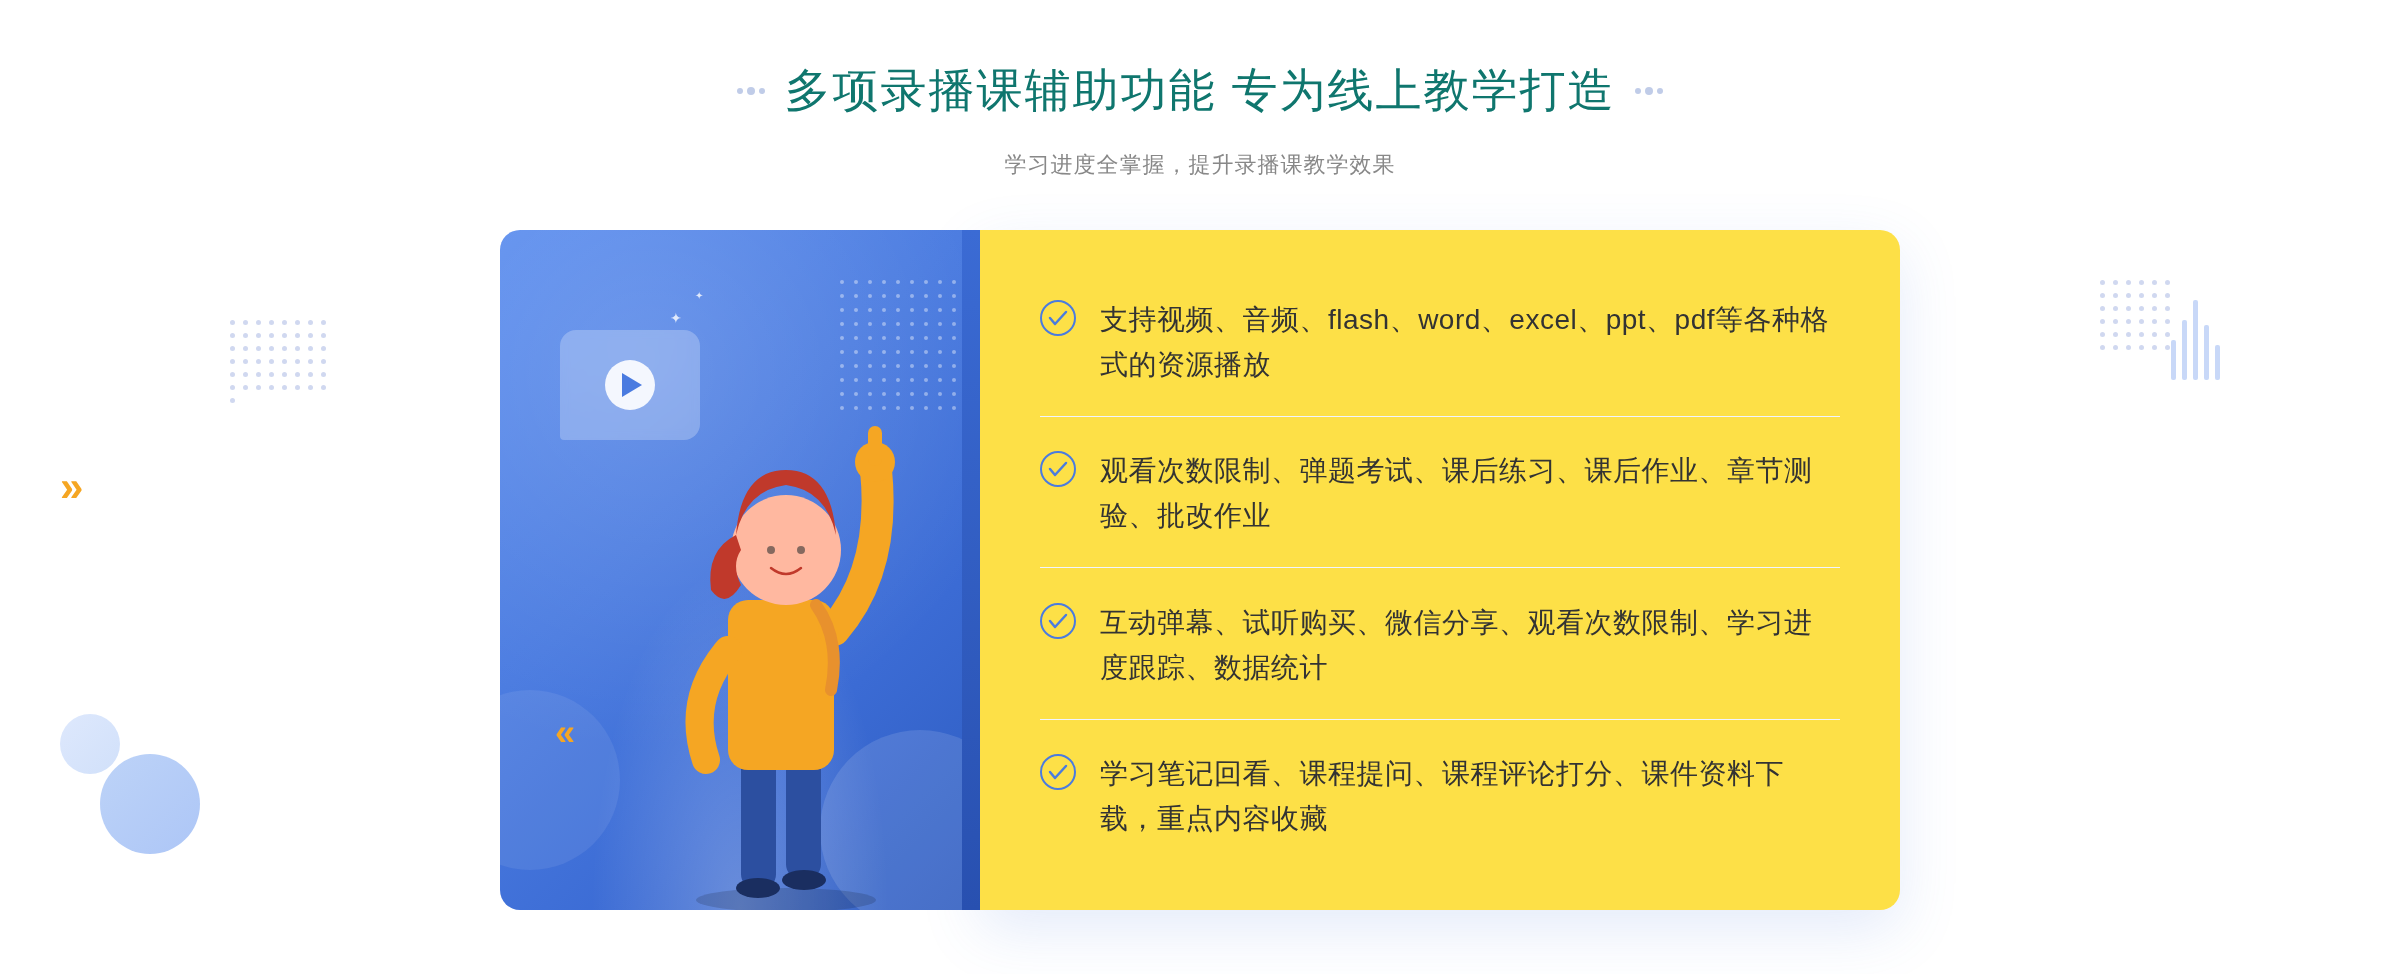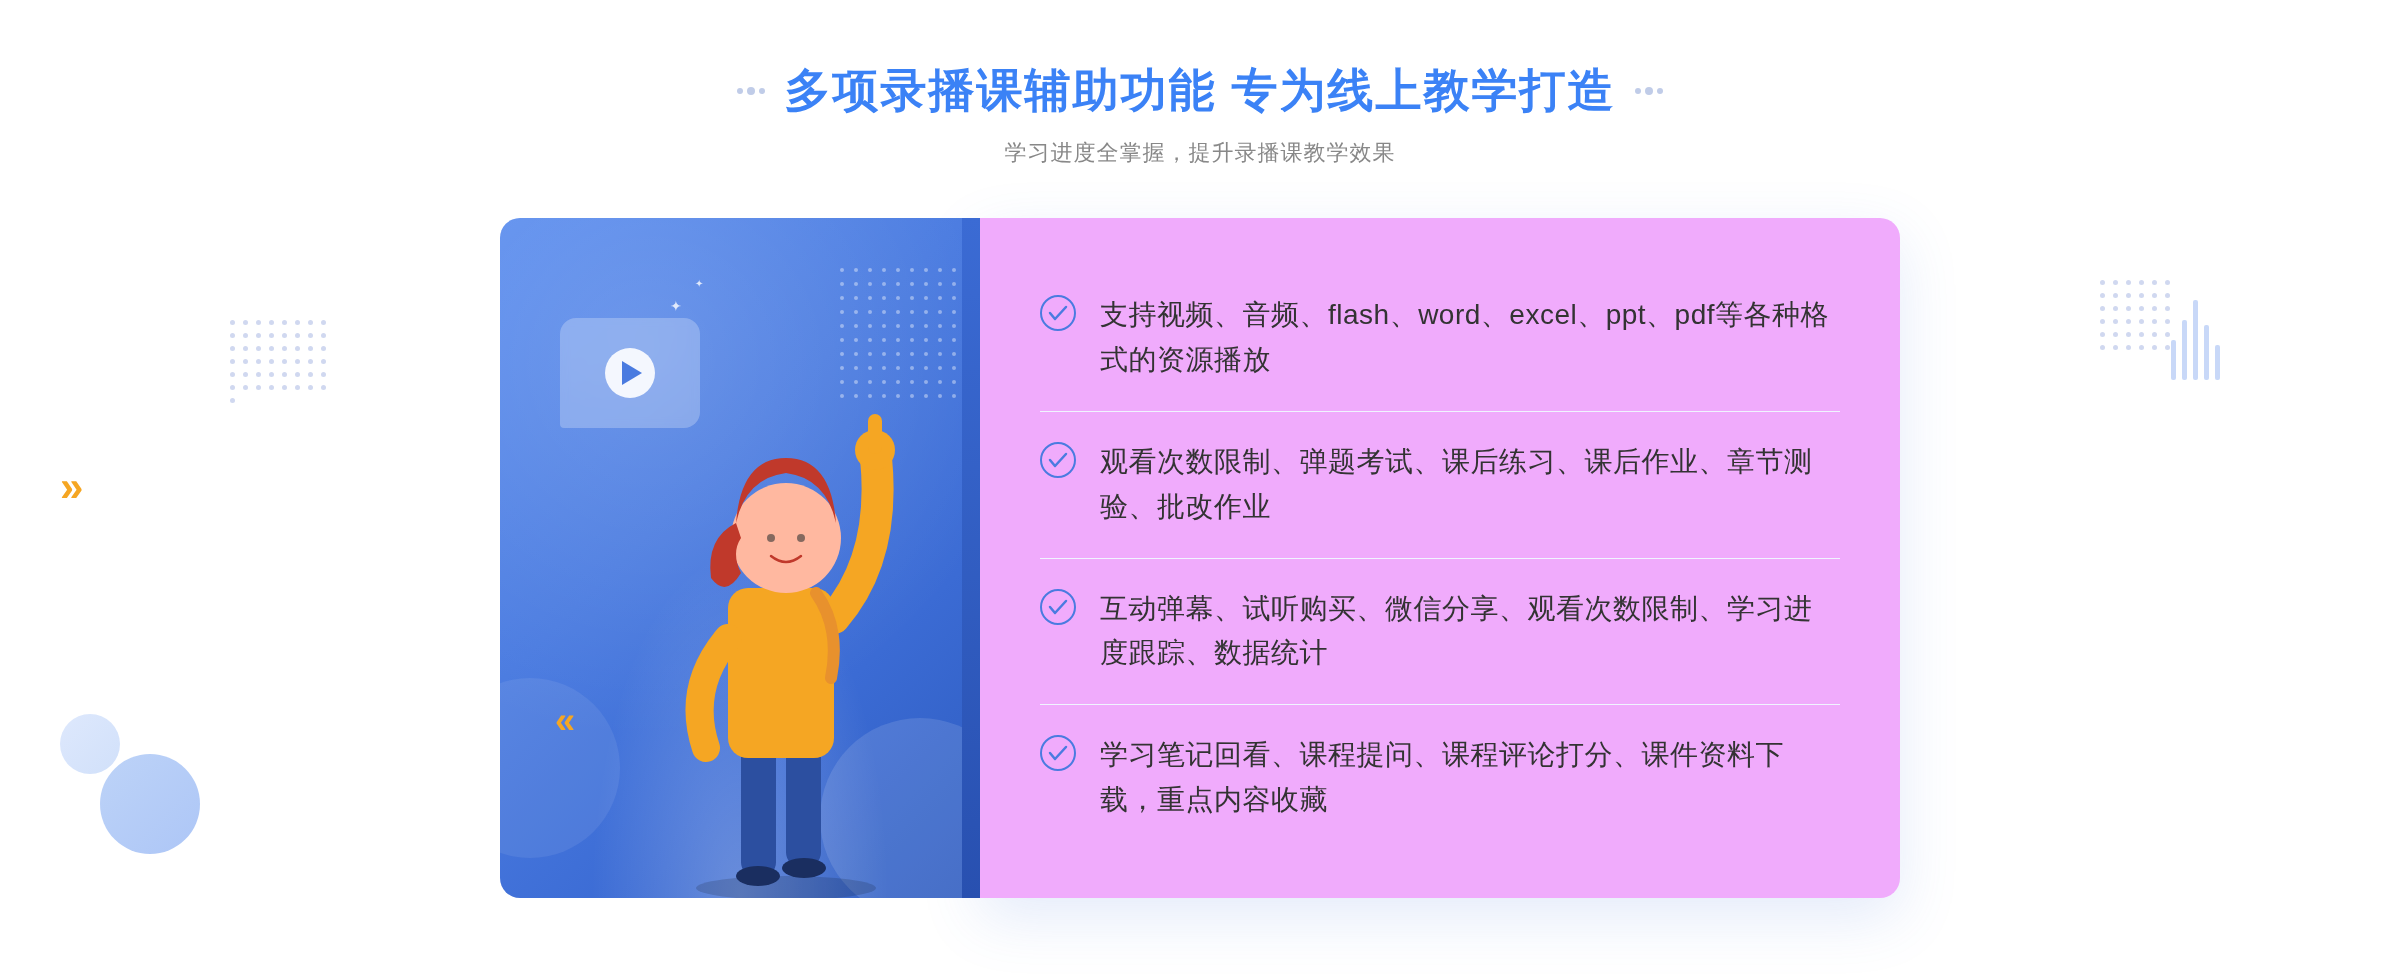--- a/index.html
+++ b/index.html
@@ -86,29 +86,29 @@
       display: inline-block;
     }
 
     .decorator-dots span:nth-child(2) {
       width: 8px;
       height: 8px;
     }
 
     .main-title {
       font-size: 46px;
-      font-weight: 700;
-      color: #3b82f6;
+      font-weight: 400;
+      color: #0f766e;
       letter-spacing: 2px;
     }
 
     .subtitle {
       font-size: 22px;
       color: #888888;
-      margin-top: 16px;
+      margin-top: 28px;
       font-weight: 400;
       letter-spacing: 1px;
     }
 
     
     .content-area {
       display: flex;
       width: 1400px;
       gap: 0;
       position: relative;
@@ -255,27 +255,27 @@
       top: 0;
       bottom: 0;
       width: 18px;
       background: linear-gradient(to bottom, #3b6bd4, #2850b0);
       border-radius: 0 0 0 0;
     }
 
     
     .features-panel {
       flex: 1;
-      background: #f0abfc;
+      background: #fde047;
       border-radius: 0 20px 20px 0;
       box-shadow: 0 20px 60px rgba(74, 123, 224, 0.15);
       padding: 40px 60px;
       display: flex;
       flex-direction: column;
-      justify-content: center;
+      justify-content: space-between;
       min-height: 680px;
     }
 
     .feature-item {
       display: flex;
       align-items: flex-start;
       gap: 24px;
       padding: 28px 0;
       border-bottom: 1px solid #f0f4ff;
     }

